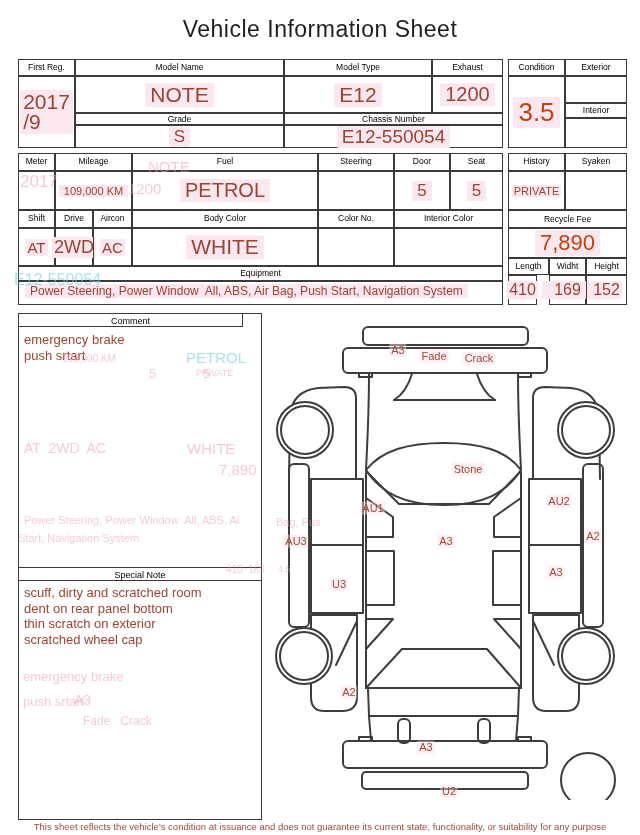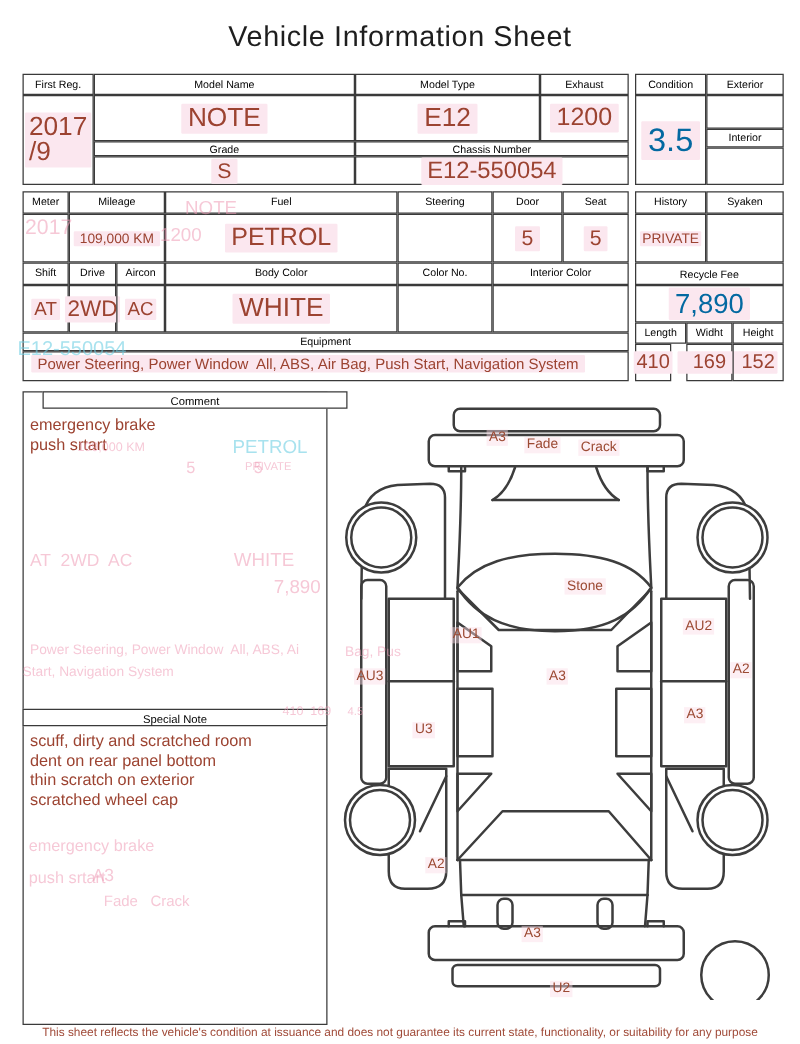--- a/index.html
+++ b/index.html
@@ -6,21 +6,21 @@
   #page{position:relative;width:640px;height:835px;background:#ffffff;overflow:hidden;
         font-family:"Liberation Sans",sans-serif;}
   .title{position:absolute;left:0;top:16px;width:640px;text-align:center;
          font-size:23px;color:#1e1e1e;letter-spacing:.5px;font-weight:500;}
   
   .cell{position:absolute;box-sizing:border-box;border:1px solid #3a3a3a;background:transparent;}
   .outer{position:absolute;box-sizing:border-box;border:1px solid #3a3a3a;}
   .hd{font-size:8.5px;color:#000;text-align:center;line-height:1.1;padding-top:3px;}
   .vl{color:#9c4331;text-align:center;display:flex;align-items:center;justify-content:center;}
   .hl{background:#fbe7ef;padding:0 5px;border-radius:1px;white-space:pre;}
-  .brown{color:#0369a1;}
+  .brown{color:#c2410c;}
   .small-v{font-size:11px;}
   
   .box-head{position:absolute;box-sizing:border-box;border:1px solid #3a3a3a;
             font-size:9px;color:#000;text-align:center;padding-top:2px;background:#fff;}
   .note-text{position:absolute;color:#9c4331;font-size:13px;line-height:15.5px;text-align:left;}
   
   .ghost{position:absolute;white-space:pre;pointer-events:none;font-family:"Liberation Sans",sans-serif;}
   .g-pink{color:#ef9cb6;opacity:.55;}
   .g-cyan{color:#6fcfe3;opacity:.6;}
   
@@ -135,21 +135,21 @@
       <span class="hl" style="padding:0 2px">410</span>
     </div>
   <div class="cell vl" style="left:549px;top:275px;width:37px;height:30px;font-size:16px">
       <span class="hl" style="padding:0 12px">169</span>
     </div>
   <div class="cell vl" style="left:586px;top:275px;width:41px;height:30px;font-size:16px">
       <span class="hl" style="padding:0 2px">152</span>
     </div>
 
   <div class="outer" style="left:18px;top:313px;width:244px;height:507px"></div>
-  <div class="box-head" style="left:34px;top:313px;width:244px;height:14px">Comment</div>
+  <div class="box-head" style="left:18px;top:313px;width:225px;height:14px">Comment</div>
   <div class="note-text" style="left:24px;top:332px;width:232px">
       <div>emergency brake</div>
       <div>push srtart</div>
     </div>
   <div class="box-head" style="left:18px;top:567px;width:244px;height:14px">Special Note</div>
   <div class="note-text" style="left:24px;top:585px;width:232px">
       <div>scuff, dirty and scratched room</div>
       <div>dent on rear panel bottom</div>
       <div>thin scratch on exterior</div>
       <div>scratched wheel cap</div>

